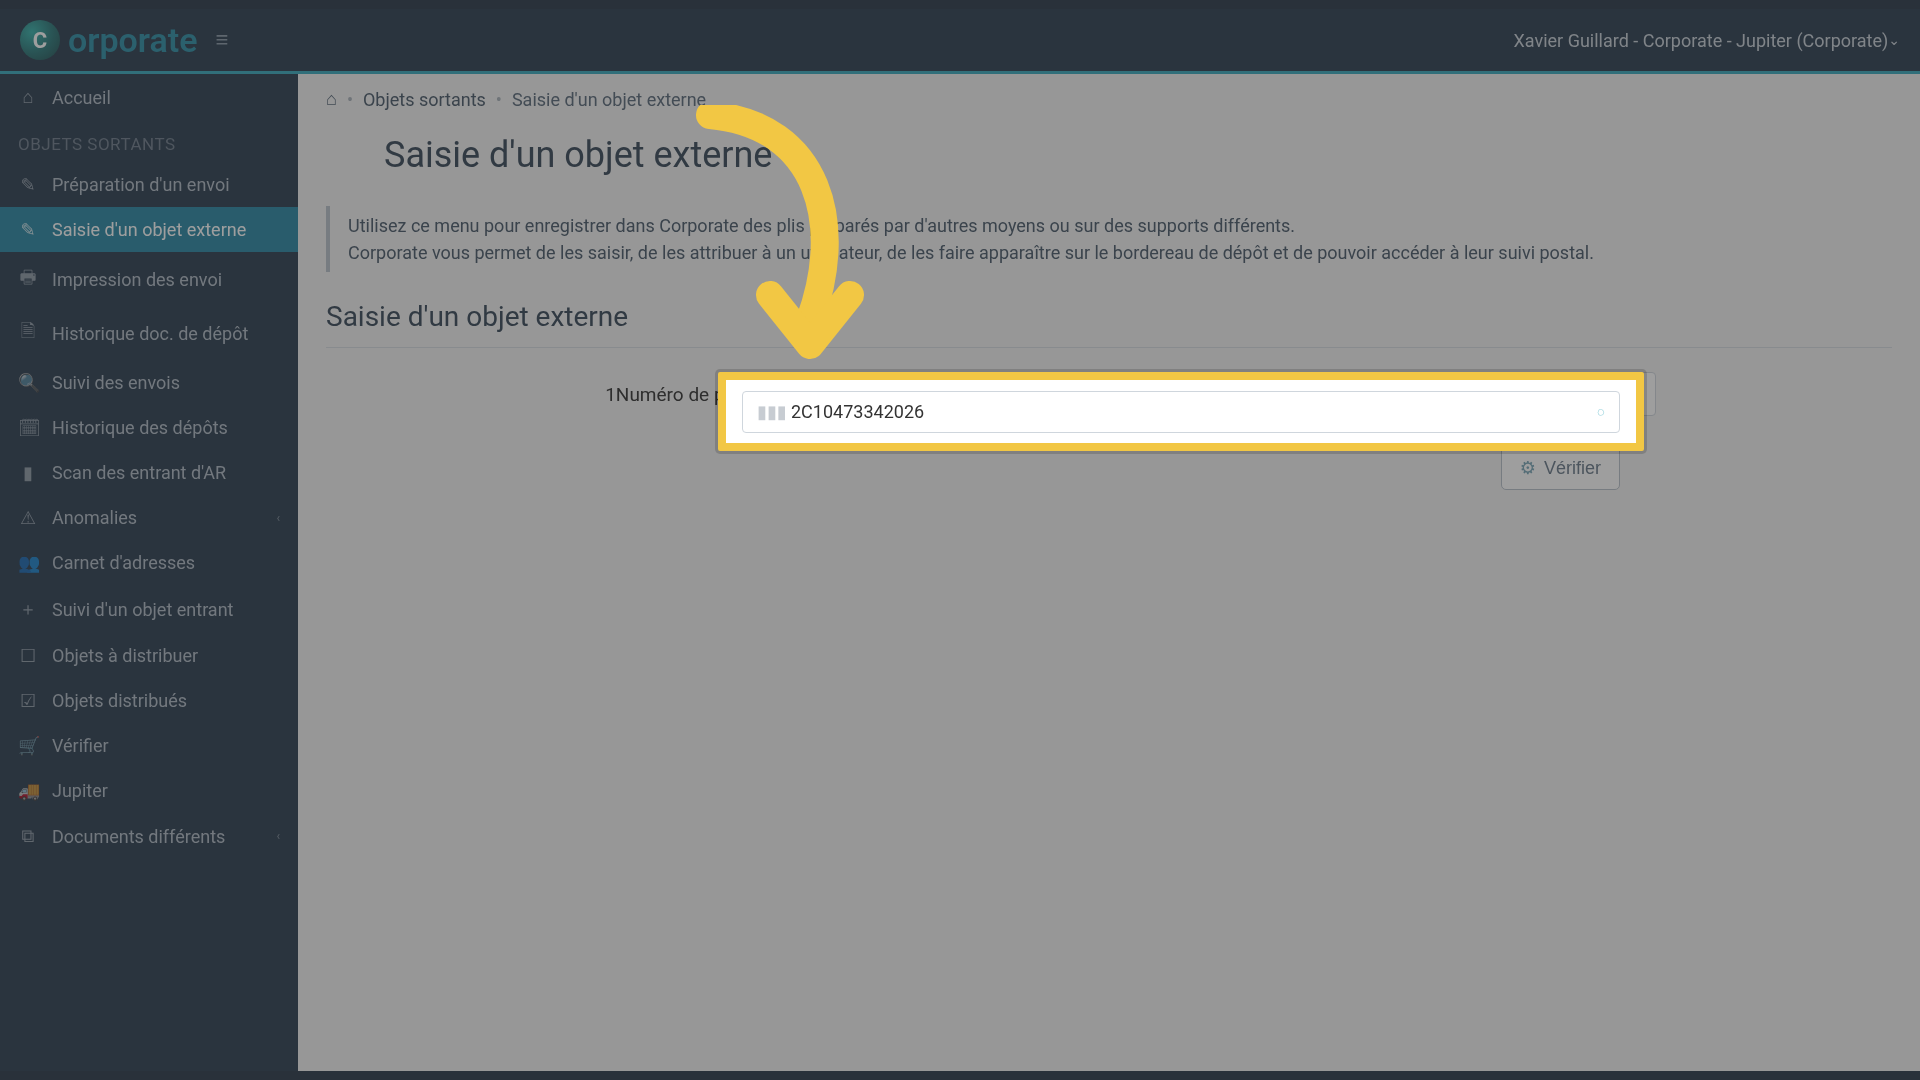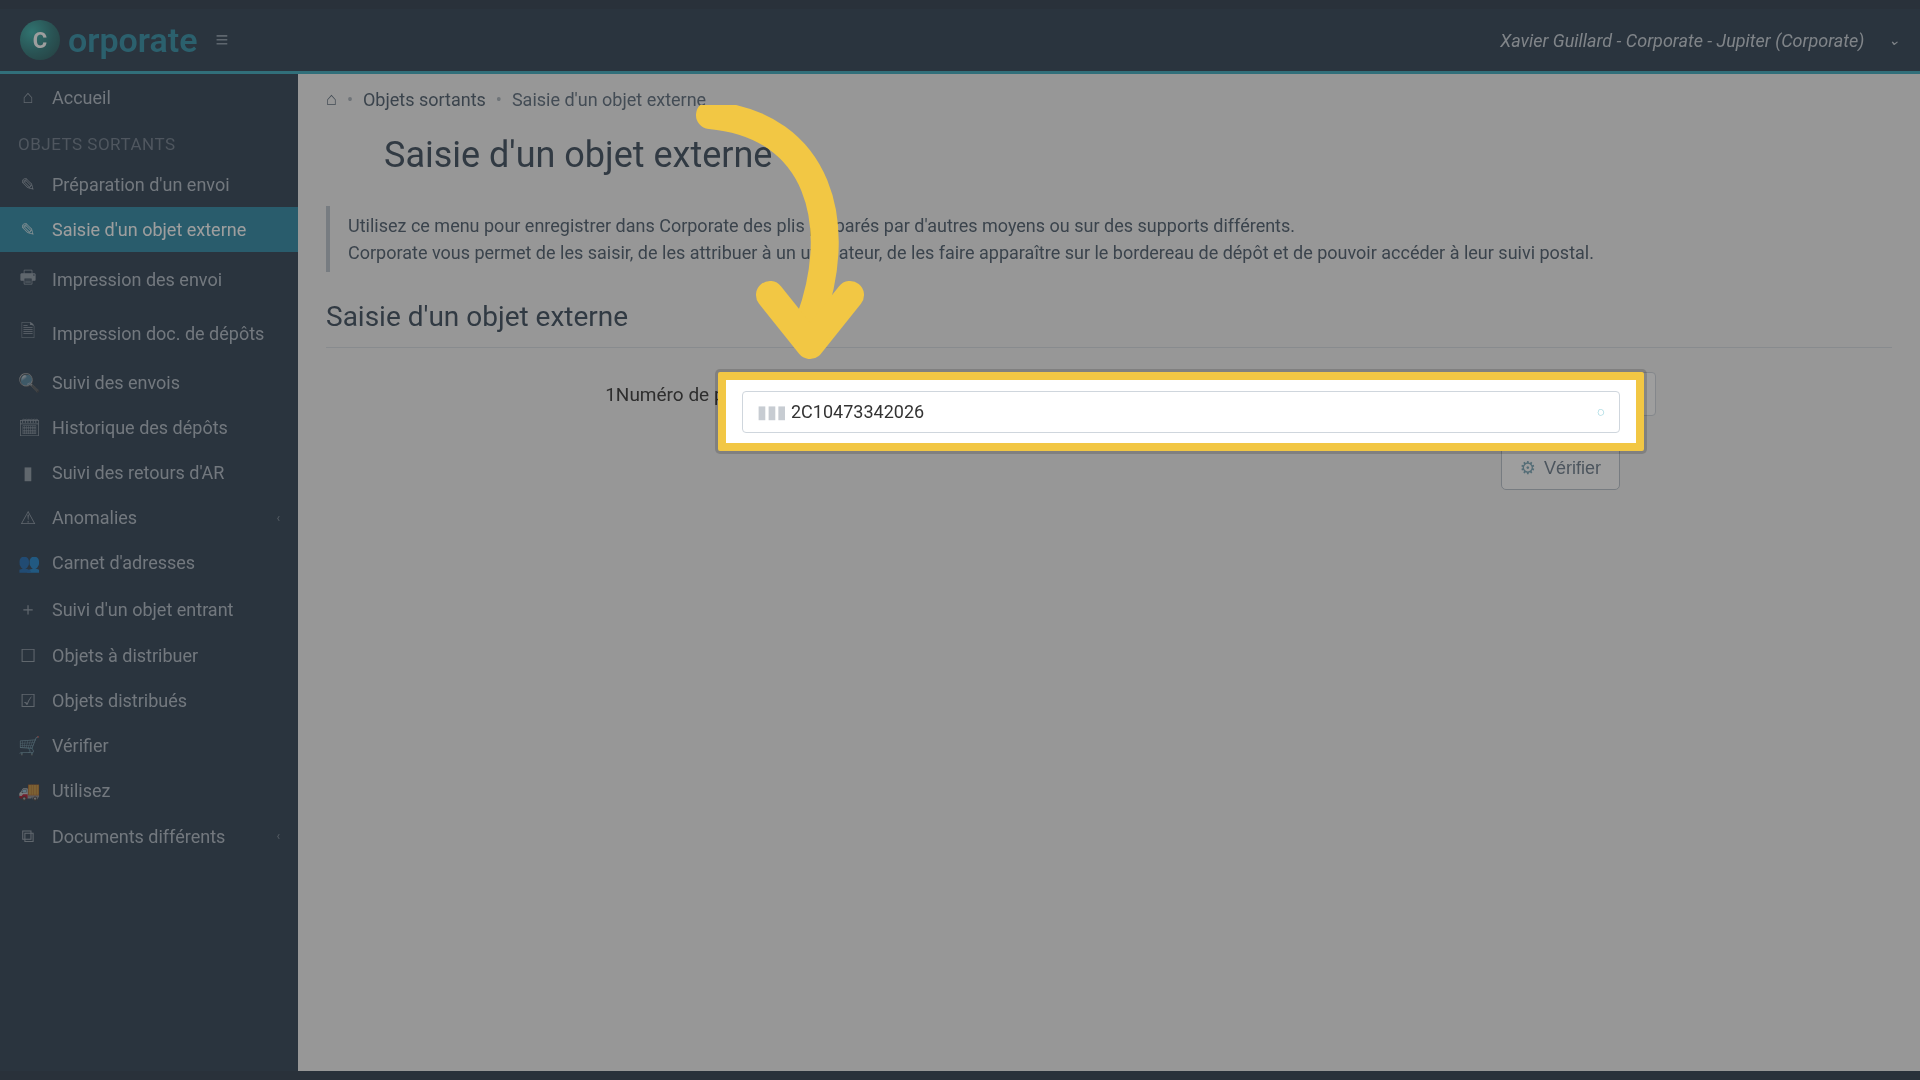--- a/index.html
+++ b/index.html
@@ -7,21 +7,21 @@
 body { background: #2b3a4a; position: relative; }
 
 
 .dim-overlay { position: absolute; inset: 0; background: rgba(40,40,40,0.45); z-index: 50; pointer-events: none; }
 
 
 .app-header { position: absolute; top: 9px; left: 0; right: 0; height: 65px; background: #2c3e50; display: flex; align-items: center; padding: 0 20px; border-bottom: 3px solid #3aa9bd; z-index: 10; }
 .logo { display: flex; align-items: center; gap: 2px; font-size: 34px; font-weight: 600; color: #2f8fa6; }
 .logo-badge { width: 40px; height: 40px; border-radius: 50%; background: radial-gradient(circle at 30% 30%, #38b2ac 0%, #2c7a7b 50%, #234e52 100%); display: flex; align-items: center; justify-content: center; color: #fff; font-size: 22px; font-weight: 700; margin-right: 6px; }
 .hamburger { margin-left: 18px; color: #8a99a8; font-size: 22px; cursor: pointer; }
-.header-right { margin-left: auto; color: #c8d0d8; font-size: 18px; display: flex; align-items: center; gap: 24px; font-style: italic; }
+.header-right { margin-left: auto; color: #c8d0d8; font-size: 18px; display: flex; align-items: center; gap: 0; }
 .chev-down { font-size: 14px; }
 
 
 .sidebar { position: absolute; top: 74px; left: 0; width: 298px; bottom: 9px; background: #2c3e50; color: #b0bac5; overflow-y: auto; z-index: 10; }
 .sidebar .item { display: flex; align-items: center; gap: 14px; padding: 12px 18px; font-size: 18px; cursor: pointer; }
 .sidebar .item.active { background: #2b88a5; color: #fff; }
 .sidebar .section { padding: 14px 18px 8px; font-size: 17px; color: #6f7d8c; text-transform: uppercase; letter-spacing: 0.5px; }
 .sidebar .icon { width: 20px; text-align: center; opacity: 0.75; }
 .sidebar .caret { margin-left: auto; font-size: 12px; opacity: 0.6; }
 
@@ -89,33 +89,33 @@
   <div class="item active">
       <span class="icon">✎</span>
       <span>Saisie d'un objet externe</span>
     </div>
   <div class="item">
       <span class="icon">🖶</span>
       <span>Impression des envoi</span>
     </div>
   <div class="item">
       <span class="icon">🗎</span>
-      <span>Impression doc. de dépôts</span>
+      <span>Historique doc. de dépôt</span>
     </div>
   <div class="item">
       <span class="icon">🔍</span>
       <span>Suivi des envois</span>
     </div>
   <div class="item">
       <span class="icon">🗓</span>
       <span>Historique des dépôts</span>
     </div>
   <div class="item">
       <span class="icon">▮</span>
-      <span>Suivi des retours d'AR</span>
+      <span>Scan des entrant d'AR</span>
     </div>
   <div class="item">
       <span class="icon">⚠</span>
       <span>Anomalies</span>
       <span class="caret">‹</span>
     </div>
   <div class="item">
       <span class="icon">👥</span>
       <span>Carnet d'adresses</span>
     </div>
@@ -131,21 +131,21 @@
   <div class="item">
       <span class="icon">☑</span>
       <span>Objets distribués</span>
     </div>
   <div class="item">
       <span class="icon">🛒</span>
       <span>Vérifier</span>
     </div>
   <div class="item">
       <span class="icon">🚚</span>
-      <span>Utilisez</span>
+      <span>Jupiter</span>
     </div>
 
   <div class="item">
       <span class="icon">⧉</span>
       <span>Documents différents</span>
       <span class="caret">‹</span>
     </div>
 </div>
 
 <div class="main">

